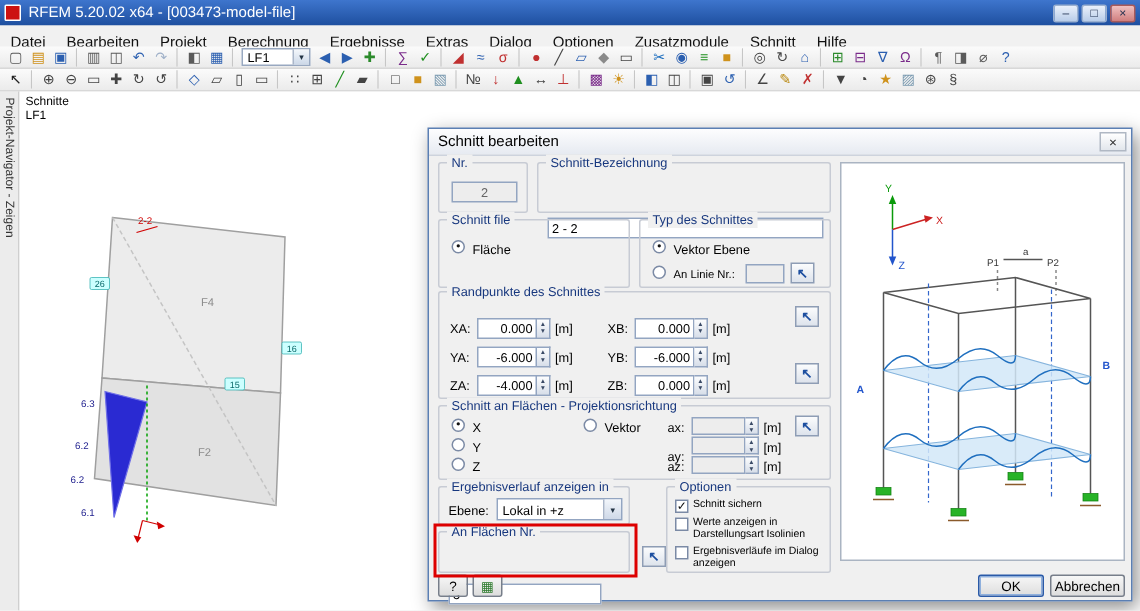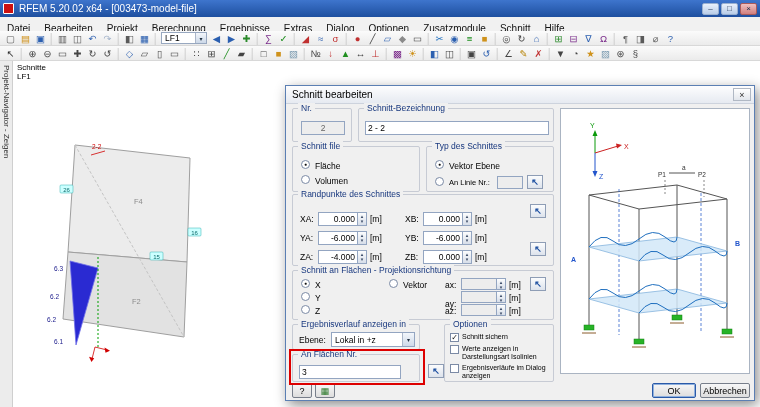--- a/index.html
+++ b/index.html
@@ -49,21 +49,21 @@
     display:flex; align-items:center; justify-content:space-between; padding:0 3px 0 6px; font-size:10px; color:#000; }
   .dlg-close { width:18px; height:13px; border:1px solid #b0b8c4; background:linear-gradient(#fff,#e2e6ec);
     display:flex; align-items:center; justify-content:center; font-size:9px; color:#333; }
 
   .group { position:absolute; border:1px solid #c7cbd4; border-radius:2px; }
   .gt { position:absolute; top:-6px; left:5px; background:#f0f0f0; padding:0 3px; font-size:8.5px; line-height:11px; color:#17377e; white-space:nowrap; }
   .lbl { position:absolute; font-size:8.5px; line-height:10px; white-space:nowrap; color:#000; }
 
   .field { position:absolute; height:14px; background:#fff; border:1px solid #93a5c1; font-size:8.5px; display:flex; align-items:center; padding:0 2px; }
   .field.num { justify-content:flex-end; }
-  .field.text { justify-content:flex-start; }
+  .field.text { justify-content:flex-start;margin-top:24px; }
   .field.center { justify-content:center; }
   .field.disabled { background:#ededed; color:#666; }
 
   .spin { position:absolute; width:9px; height:14px; border:1px solid #93a5c1; border-left:0;
     background:linear-gradient(#fcfdfe,#d7dee9); display:flex; flex-direction:column; align-items:center; justify-content:space-between; padding:1px 0; color:#3a4a66; }
   .spin::before { content:"▴"; font-size:5px; line-height:5px; }
   .spin::after  { content:"▾"; font-size:5px; line-height:5px; }
 
   .radio { position:absolute; width:9px; height:9px; border:1px solid #7b8aa5; border-radius:50%; background:#fff;
     display:flex; align-items:center; justify-content:center; font-size:5px; line-height:5px; color:#111; }
@@ -285,24 +285,20 @@
   </div>
 
   <div class="group" style="left:6px;top:60px;width:128px;height:46px" data-name="group-schnitt-durch">
     <span class="gt">Schnitt file</span>
     <div style="position:absolute;left:8px;top:11px;width:110px">
 
     <div class="sd-row" data-name="radio-row">
         <span class="radio" style="left:0;top:2px" data-name="radio-button">●</span>
         <span class="lbl" style="left:14px;top:3px">Fläche</span>
       </div>
-        <div class="sd-row" data-name="radio-row">
-        <span class="radio" style="left:0;top:2px" data-name="radio-button"></span>
-        <span class="lbl" style="left:14px;top:3px">Volumen</span>
-      </div>
       </div>
   </div>
 
   <div class="group" style="left:140px;top:60px;width:128px;height:46px" data-name="group-typ-des-schnittes">
     <span class="gt">Typ des Schnittes</span>
     <span class="radio" style="left:8px;top:13px" data-name="durch-ebene-radio">●</span>
     <span class="lbl" style="left:22px;top:14px">Vektor Ebene</span>
     <span class="radio" style="left:8px;top:30px" data-name="an-linie-radio"></span>
     <span class="lbl" style="left:22px;top:31px;font-size:7.5px">An Linie Nr.:</span>
     <div class="field num disabled" style="left:70px;top:29px;width:26px;height:13px" data-name="linie-nr-field"></div>

